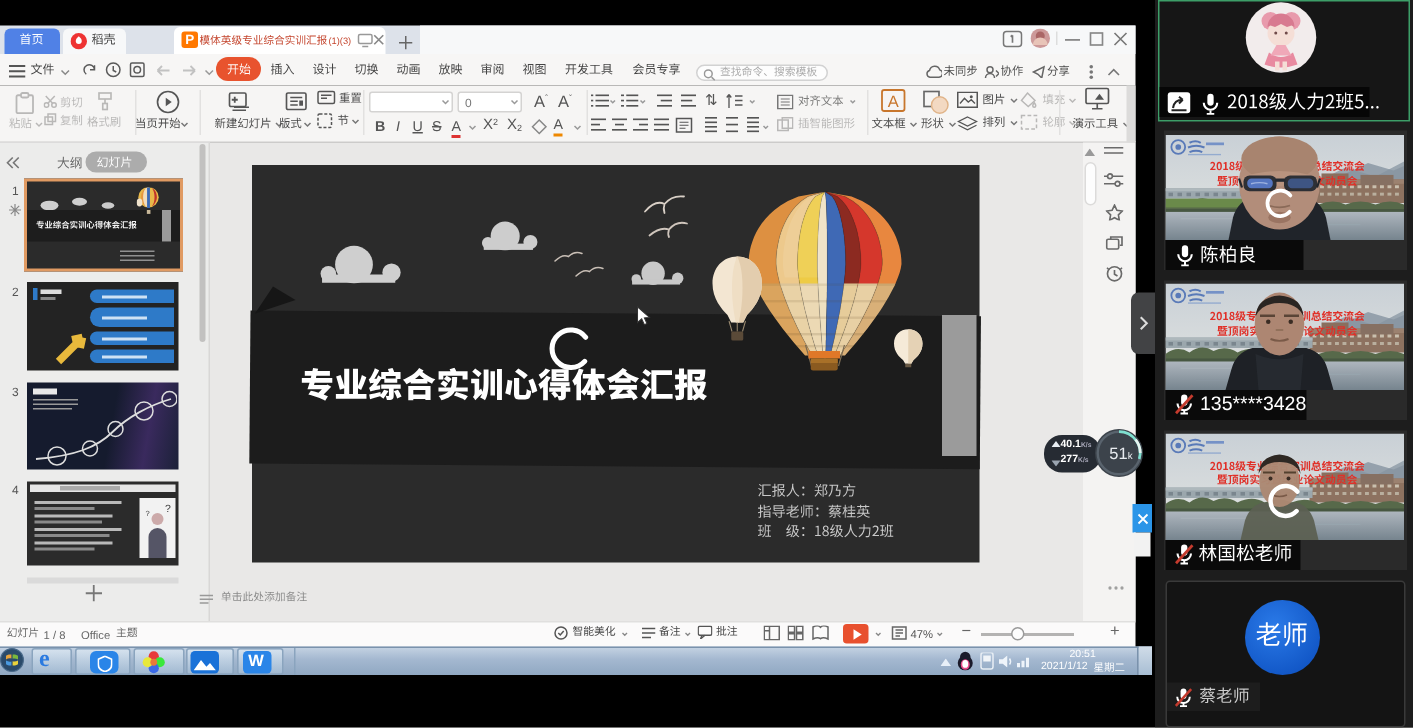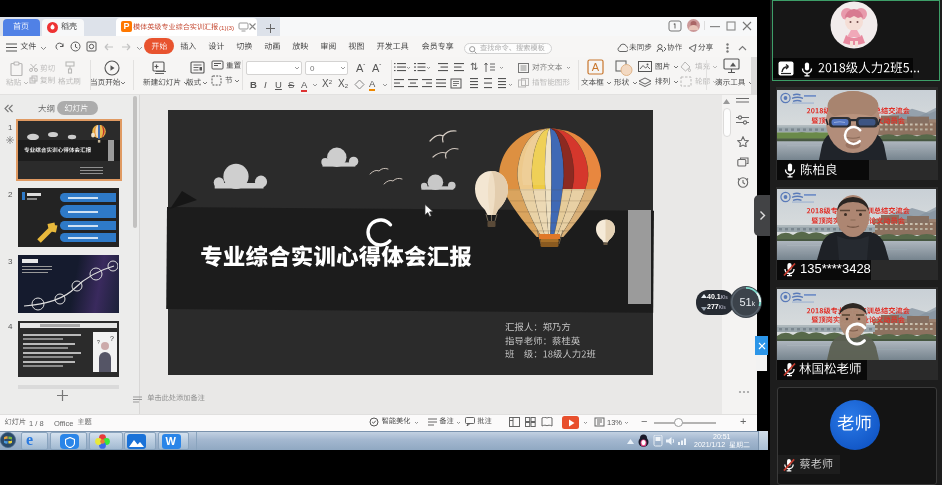--- a/index.html
+++ b/index.html
@@ -738,21 +738,21 @@
 <svg class="ab" style="left:568px;top:419px" width="7" height="8">
     <path d="M1 0.5l5.5 3.5L1 7.5z" fill="#fff"></path>
   </svg>
 <svg class="ab" style="left:583px;top:421px" width="5" height="4" fill="none" stroke="#888" stroke-width="0.9">
     <path d="M1 1l1.5 1.5L4 1"></path>
   </svg>
 <svg class="ab" style="left:594px;top:417px" width="11" height="10" fill="none" stroke="#666" stroke-width="1">
     <rect x="1" y="1" width="9" height="8"></rect>
     <path d="M3 3h5M3 5h5M3 7h3"></path>
   </svg>
-<span class="ab" style="left:607px;top:418px;font-size:7.5px;color:#555">13%</span>
+<span class="ab" style="left:607px;top:418px;font-size:7.5px;color:#555">47%</span>
 <svg class="ab" style="left:624px;top:421px" width="5" height="4" fill="none" stroke="#888" stroke-width="0.9">
     <path d="M1 1l1.5 1.5L4 1"></path>
   </svg>
 <span class="ab" style="left:641px;top:415px;font-size:11px;color:#666">−</span>
 <div style="position:absolute;left:654px;top:422px;width:62px;height:1.5px;background:#b4b3b2"></div>
 <div style="position:absolute;left:674px;top:418px;width:9px;height:9px;background:#fdfdfd;border:1px solid #9a9a9a;border-radius:50%"></div>
 <span class="ab" style="left:740px;top:415px;font-size:11px;color:#666">+</span>
 <div style="position:absolute;left:0;top:431px;width:768px;height:19px;background:linear-gradient(#c6d4e4,#a4b8d0 45%,#90a8c2)"></div>
 <div style="position:absolute;left:0;top:431px;width:768px;height:1px;background:#7a92ac"></div>
 <svg class="ab" style="left:0px;top:432px" width="17" height="17">

